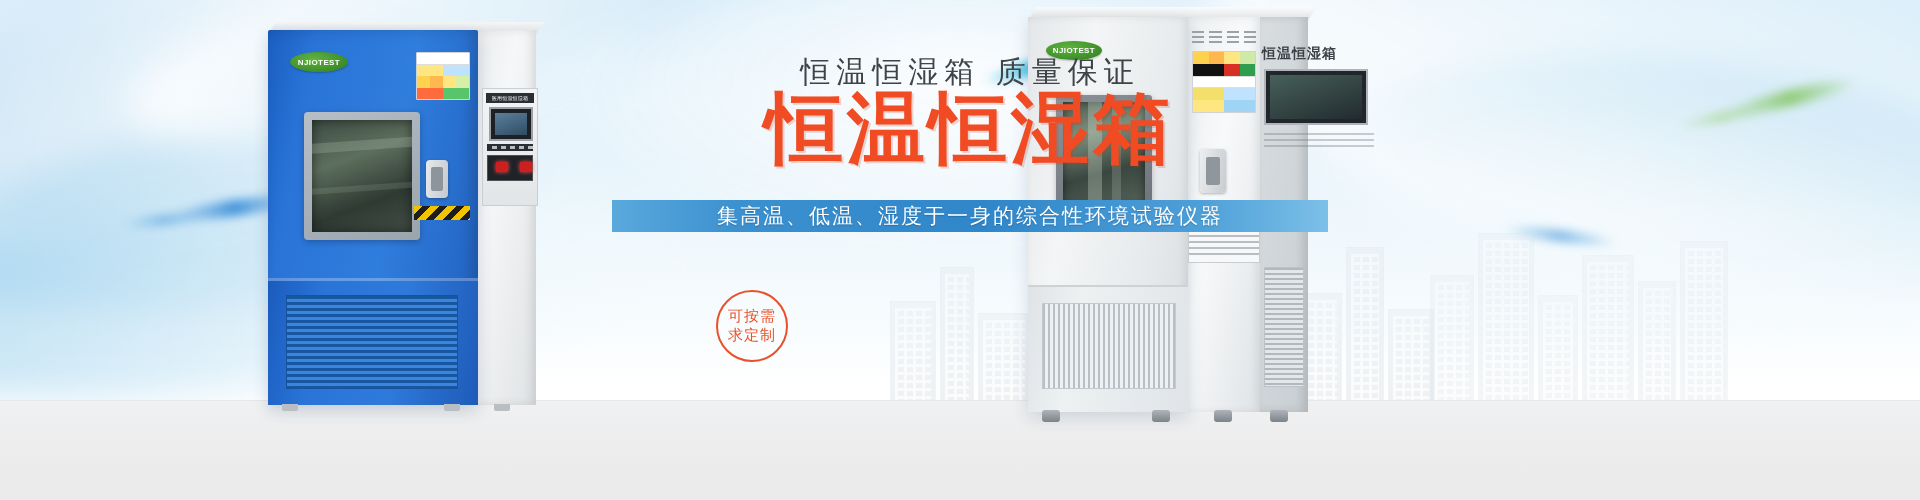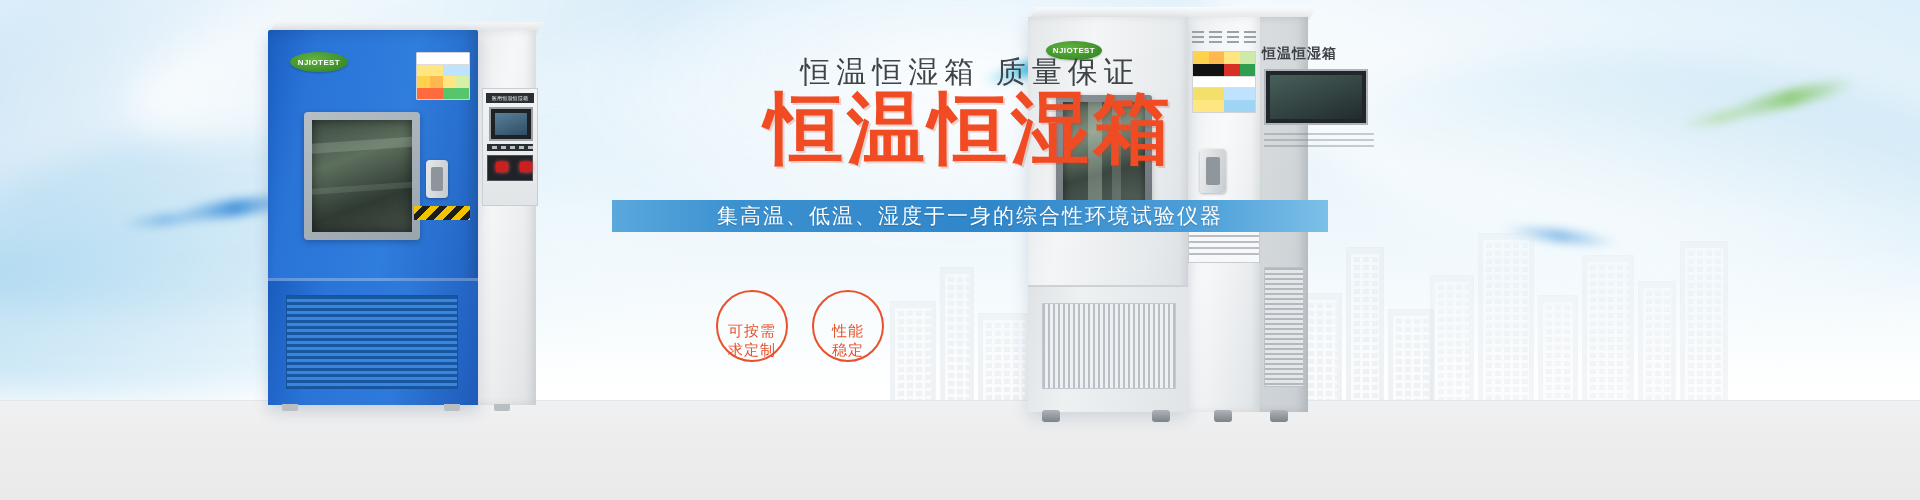--- a/index.html
+++ b/index.html
@@ -340,21 +340,21 @@
     text-shadow: 0 1px 1px rgba(0,60,110,.35);
   }
 
   .badges {
     position:absolute; left:-30px; top:290px; width:660px;
     display:flex; gap:24px; padding-left:86px;
   }
   .badge {
     width:72px; height:72px; border-radius:50%;
     border:2px solid #e8512a;
-    display:flex; flex-direction:column; align-items:center; justify-content:flex-end;
+    display:flex; flex-direction:column; align-items:center; justify-content:center;
     color:#e8512a; font-size:15px; line-height:19px; letter-spacing:1px;
     font-family:"DejaVu Sans","Liberation Sans",sans-serif;
     background: rgba(255,255,255,.25);
   }
   .badge b { font-weight:400; display:block; white-space:nowrap; }
 
   .cta {
     position:absolute; left:0; top:418px; width:620px; display:flex; justify-content:center;
   }
   .cta-btn {
@@ -526,21 +526,17 @@
 
     <div class="subbar">
       <span>集高温、低温、湿度于一身的综合性环境试验仪器</span>
     </div>
 
     <div class="badges">
       <div class="badge">
         <b>可按需</b>
         <b>求定制</b>
       </div>
-      <div class="badge">
-        <b>性能</b>
-        <b>稳定</b>
-      </div>
     </div>
 
 
   </div>
 </div>
 
 </body></html>

